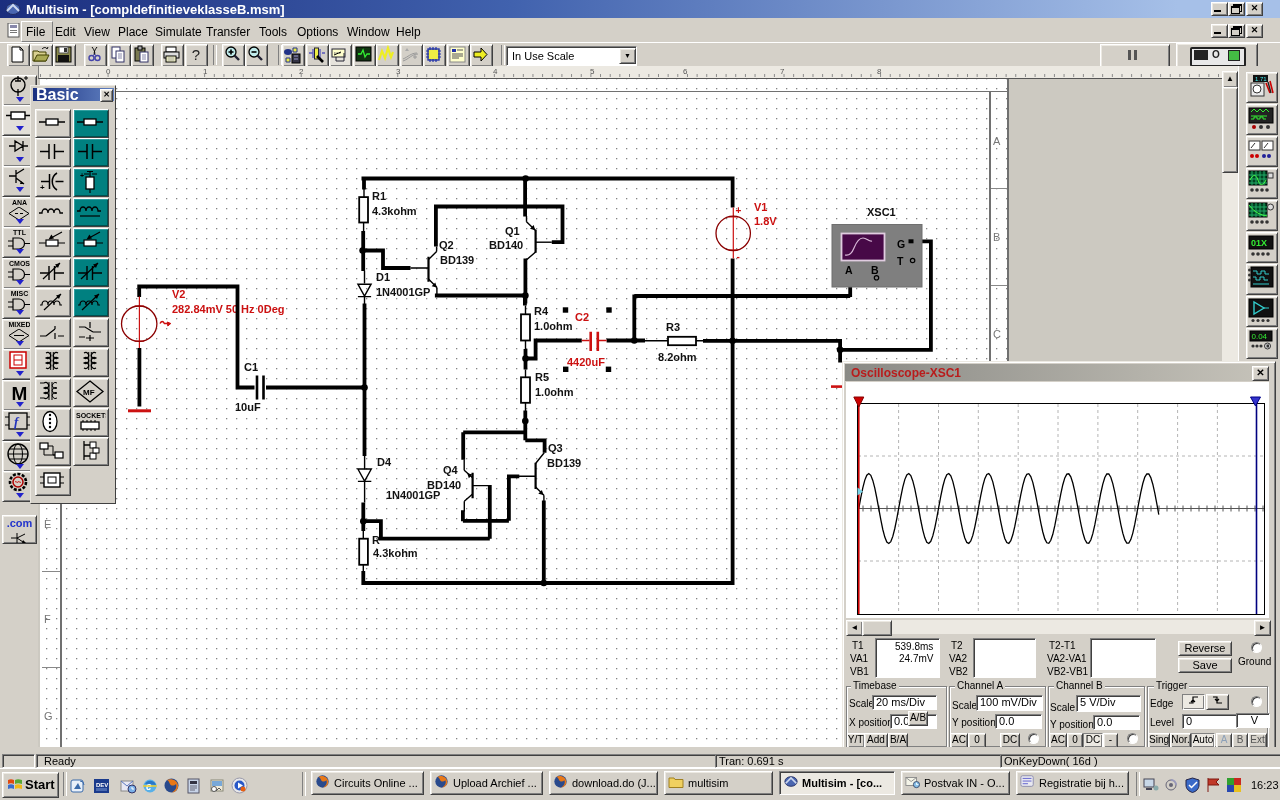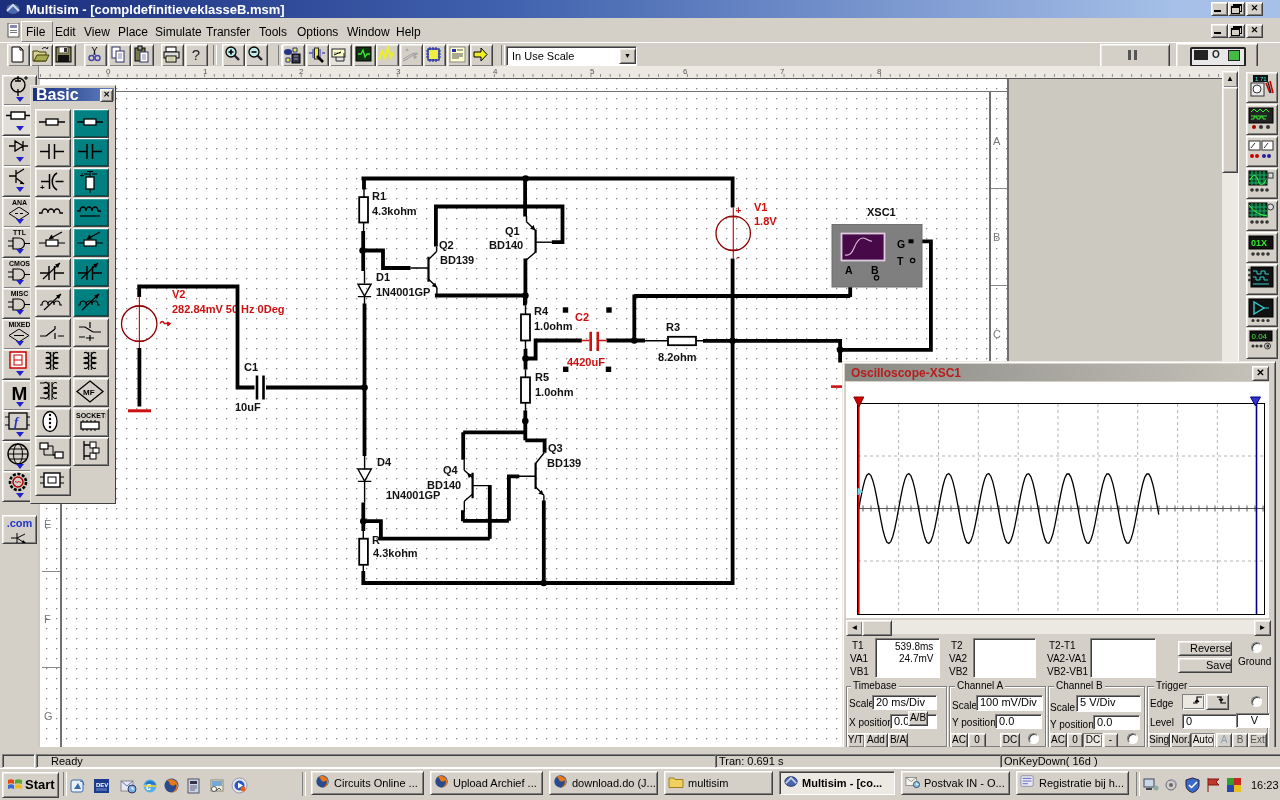--- a/index.html
+++ b/index.html
@@ -7,21 +7,21 @@
 .raised{background:#d4d0c8;border:1px solid;border-color:#ffffff #404040 #404040 #ffffff;box-shadow:inset 1px 1px 0 #ece9e2,inset -1px -1px 0 #808080}
 .raised2{background:#d4d0c8;border:1px solid;border-color:#ece9e2 #404040 #404040 #ece9e2}
 .sunken{background:#d4d0c8;border:1px solid;border-color:#808080 #ffffff #ffffff #808080;box-shadow:inset 1px 1px 0 #404040,inset -1px -1px 0 #d4d0c8}
 .white-sunken{background:#fff;border:1px solid;border-color:#808080 #ffffff #ffffff #808080;box-shadow:inset 1px 1px 0 #404040}
 .tbtn{position:absolute;width:21px;height:21px;background:#d4d0c8;border:1px solid;border-color:#ffffff #404040 #404040 #ffffff;box-shadow:inset 1px 1px 0 #ece9e2,inset -1px -1px 0 #808080}
 .lbtn{position:absolute;left:2px;width:33px;height:29px;background:#d4d0c8;border:1px solid;border-color:#ffffff #404040 #404040 #ffffff;box-shadow:inset 1px 1px 0 #ece9e2,inset -1px -1px 0 #808080}
 .tri{position:absolute;width:0;height:0;border-left:4px solid transparent;border-right:4px solid transparent;border-top:5px solid #2222cc}
 .pbtn{position:absolute;width:34px;height:27px;background:#d4d0c8;border:1px solid;border-color:#ffffff #404040 #404040 #ffffff;box-shadow:inset 1px 1px 0 #ece9e2,inset -1px -1px 0 #808080}
 .pbtn.teal{background:#008080;box-shadow:inset 1px 1px 0 #30a0a0,inset -1px -1px 0 #005050}
 .ibtn{position:absolute;left:1246px;width:30px;height:29px;background:#d4d0c8;border:1px solid;border-color:#ffffff #404040 #404040 #ffffff;box-shadow:inset 1px 1px 0 #ece9e2,inset -1px -1px 0 #808080}
-.wbtn{position:absolute;background:#d4d0c8;border:1px solid;border-color:#ffffff #404040 #404040 #ffffff;box-shadow:inset 1px 1px 0 #ece9e2,inset -1px -1px 0 #808080;font-size:11px;text-align:right}
+.wbtn{position:absolute;background:#d4d0c8;border:1px solid;border-color:#ffffff #404040 #404040 #ffffff;box-shadow:inset 1px 1px 0 #ece9e2,inset -1px -1px 0 #808080;font-size:11px;text-align:center}
 .gbox{position:absolute;border:1px solid #808080;box-shadow:inset 1px 1px 0 #fff, 1px 1px 0 #fff}
 .sbtn{position:absolute;height:13px;background:#d4d0c8;border:1px solid;border-color:#ffffff #404040 #404040 #ffffff;box-shadow:inset 1px 1px 0 #ece9e2,inset -1px -1px 0 #808080;font-size:10px;text-align:center;line-height:12px}
 .inp{position:absolute;background:#fff;border:1px solid;border-color:#808080 #fff #fff #808080;box-shadow:inset 1px 1px 0 #404040;font-size:11px;line-height:13px;padding-left:3px}
 .mini{font-size:10px}
 </style></head>
 <body>
 <div id="root">
 
 <div class="abs" style="left:0;top:0;width:1280px;height:18px;background:linear-gradient(to right,#1b2e7e,#4162ae 40%,#a6c0e8 92%)"></div>
 <svg class="abs" style="left:5px;top:2px" width="16" height="14" viewBox="0 0 16 14">
@@ -737,21 +737,21 @@
 <div class="sbtn" style="left:1148px;top:733px;width:20px">Sing.</div>
 <div class="sbtn" style="left:1170px;top:733px;width:19px">Nor.</div>
 <div class="sbtn" style="left:1191px;top:733px;width:22px;background:#ece9e2;border-color:#808080 #fff #fff #808080">Auto</div>
 <div class="sbtn" style="left:1216px;top:733px;width:14px;color:#8ca0b8">A</div>
 <div class="sbtn" style="left:1232px;top:733px;width:14px;color:#555">B</div>
 <div class="sbtn" style="left:1248px;top:733px;width:17px;color:#555">Ext</div>
 </div>
 
 <div class="abs" style="left:0;top:747px;width:1280px;height:21px;background:#d4d0c8"></div>
 <div class="abs sunken" style="left:2px;top:754px;width:31px;height:12px"></div>
-<div class="abs sunken" style="left:36px;top:754px;width:676px;height:12px;font-size:11px;line-height:12px;padding-left:14px">Ready</div>
+<div class="abs sunken" style="left:36px;top:754px;width:676px;height:12px;font-size:11px;line-height:12px;padding-left:7px">Ready</div>
 <div class="abs sunken" style="left:715px;top:754px;width:282px;height:12px;font-size:11px;line-height:12px;padding-left:3px">Tran: 0.691 s</div>
 <div class="abs sunken" style="left:1000px;top:754px;width:278px;height:12px;font-size:11px;line-height:12px;padding-left:3px">OnKeyDown( 16d )</div>
 
 <div id="taskbar">
 <div class="abs" style="left:0;top:768px;width:1280px;height:32px;background:#d4d0c8;border-top:1px solid #fff"></div>
 <div class="raised abs" style="left:2px;top:772px;width:55px;height:24px"></div>
 <svg class="abs" style="left:7px;top:776px" width="16" height="16" viewBox="0 0 16 16">
         <path d="M1,4 C3,3 5,3 7,4 L7,8 C5,7 3,7 1,8 Z" fill="#e04a10"></path>
         <path d="M8,4 C10,3 12,3 15,4 L15,8 C12,7 10,7 8,8 Z" fill="#58a833"></path>
         <path d="M1,9 C3,8 5,8 7,9 L7,13 C5,12 3,12 1,13 Z" fill="#3a6ccc"></path>

